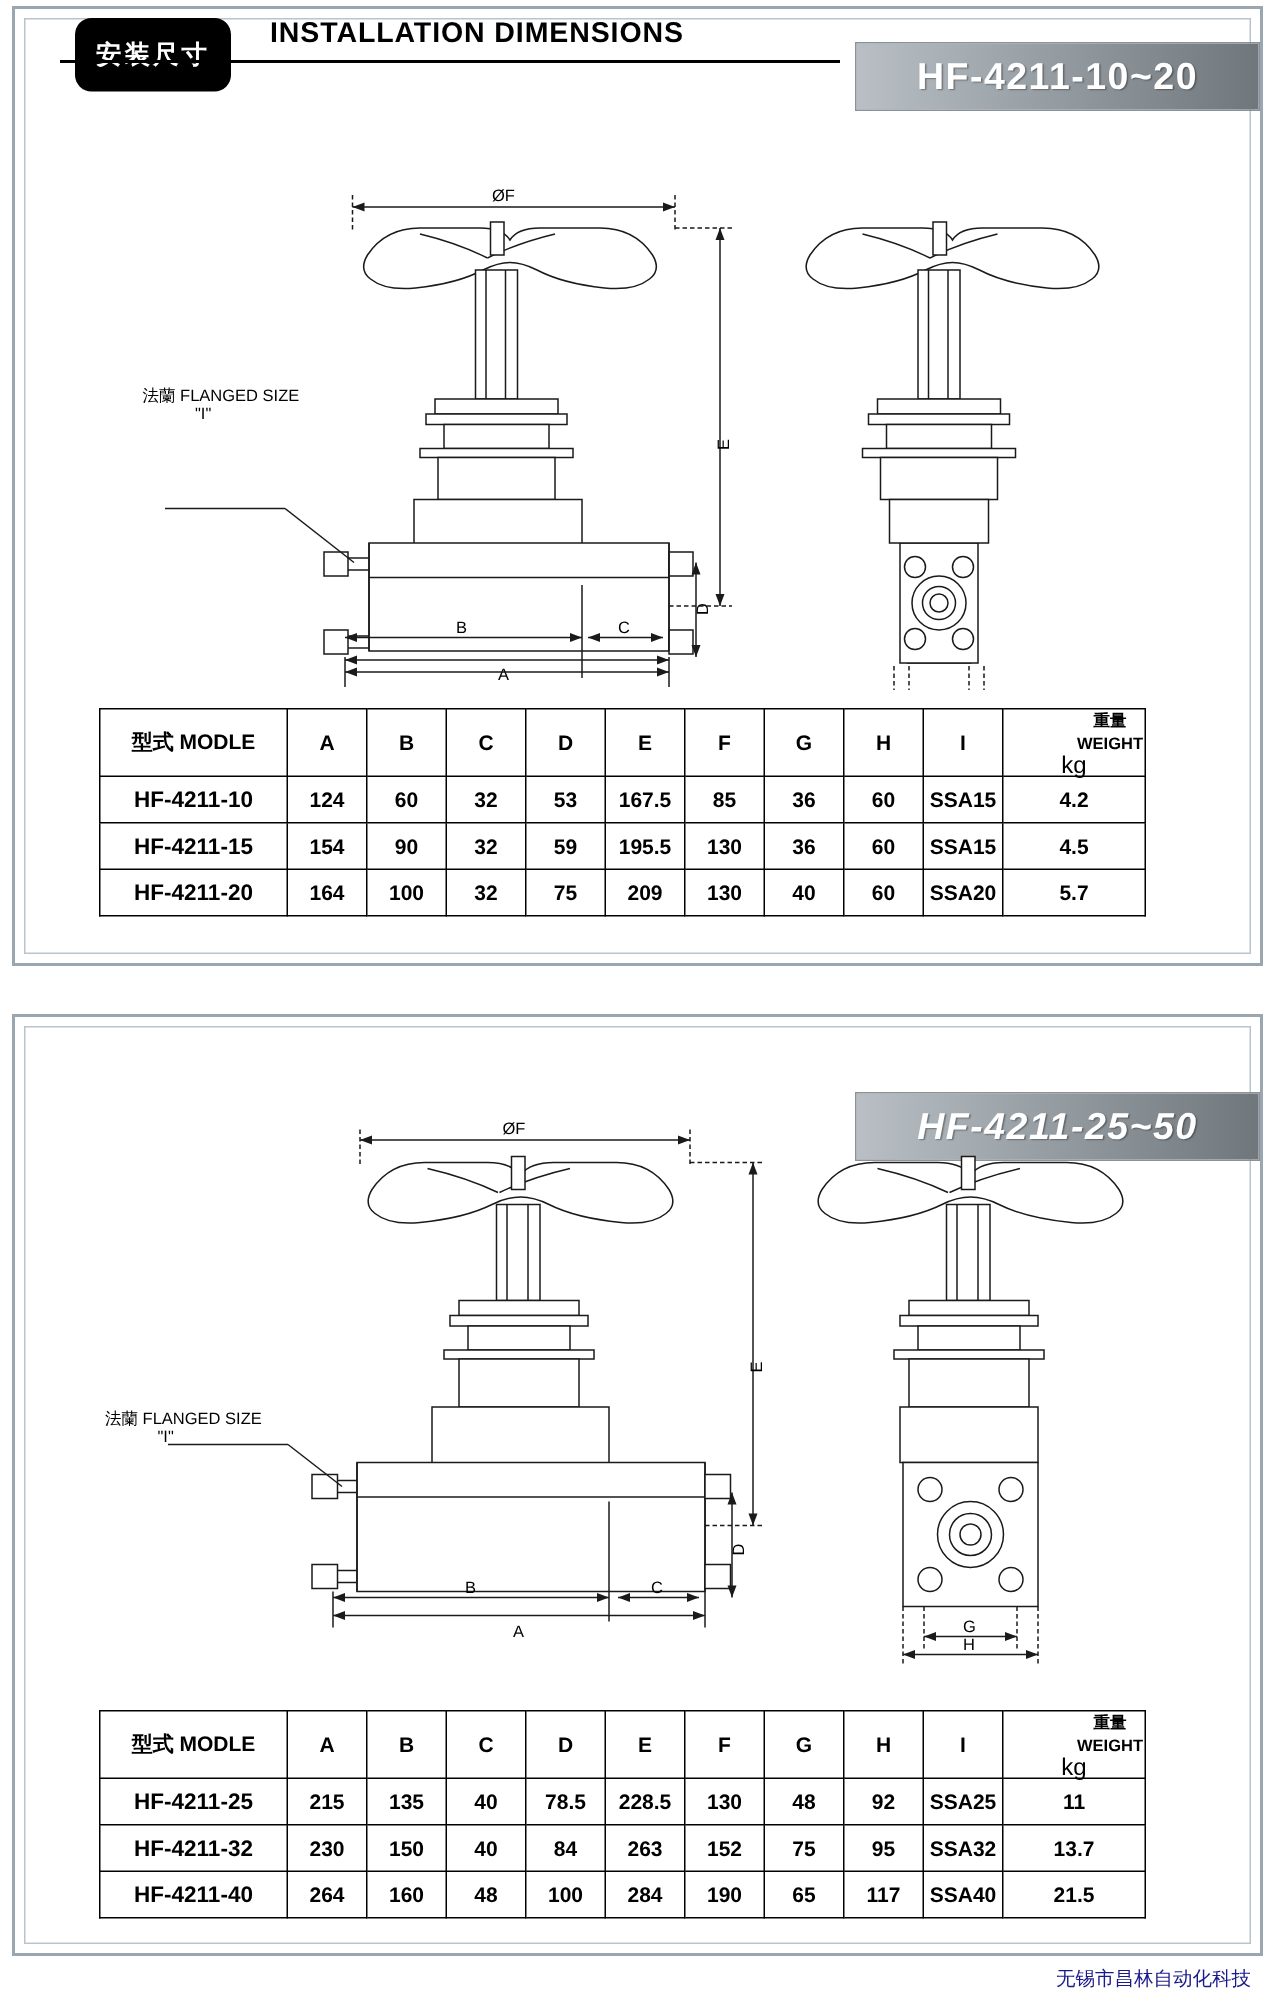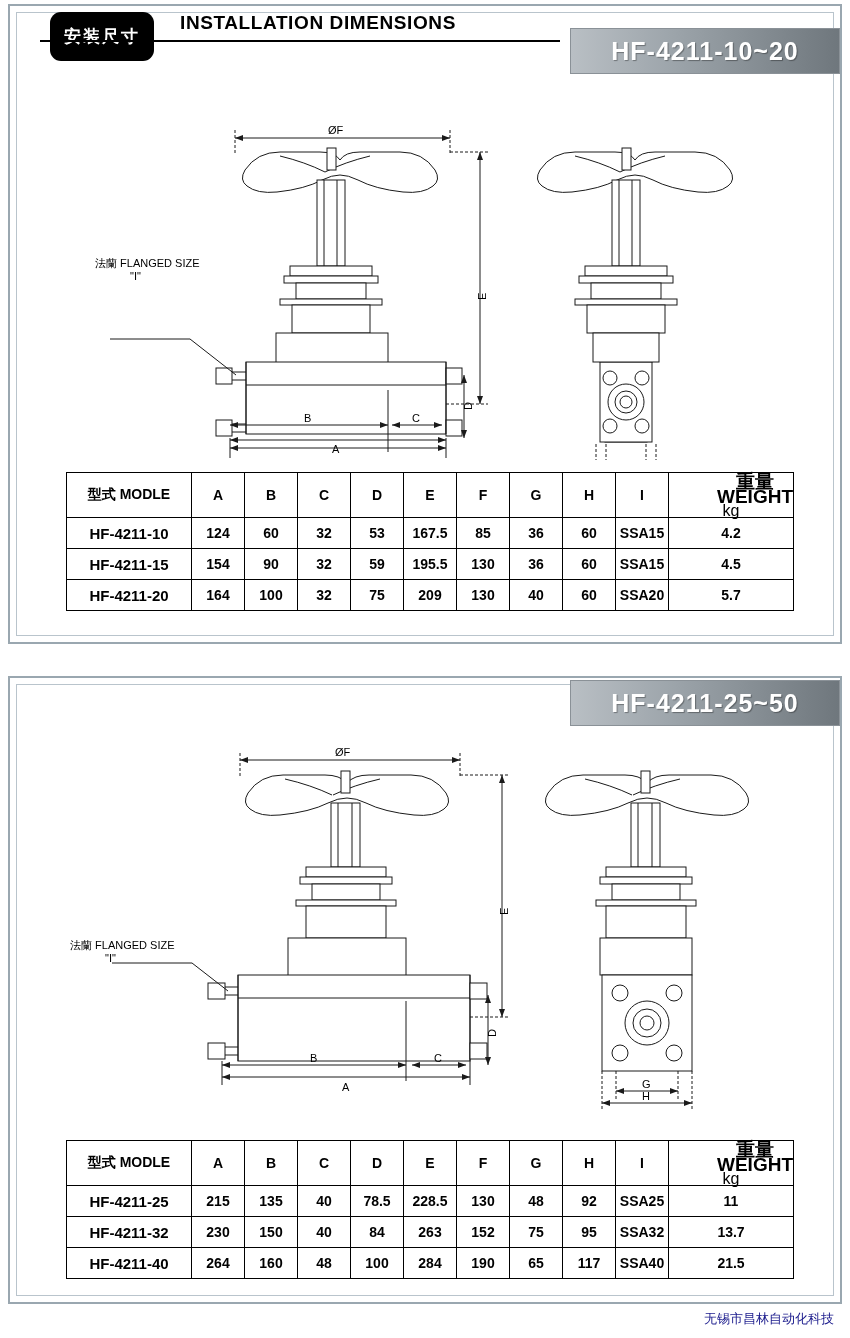--- a/index.html
+++ b/index.html
@@ -159,21 +159,21 @@
     padding: 0;
     height: 30px;
     font-weight: bold;
     color: #000;
   }
   .spec-table thead th { height: 44px; background:#fff; }
   .col-model { width: 124px; text-align: left; padding-left: 8px; font-size: 15px; }
   .col-model-h { width: 124px; font-size: 14px; }
   .col-v { width: 52px; font-size: 14px; }
   .col-w { width: 94px; }
-  .hdr-w-line1 { font-size: 19px; display:block; line-height: 15px; margin-left: 48px; }
+  .hdr-w-line1 { font-size: 11px; display:block; line-height: 15px; margin-left: 48px; }
   .hdr-w-line2 { font-size: 16px; display:block; line-height: 13px; font-weight: normal;}
 
   #table-top { left: 66px; top: 472px; }
   #table-bottom { left: 66px; top: 1140px; }
 
   
   .footer {
     position: absolute;
     right: 16px;
     top: 1310px;
@@ -394,21 +394,21 @@
         <td>60</td>
         <td>SSA20</td>
         <td>5.7</td>
       </tr>
     </tbody>
   </table>
 
   <div class="panel" id="panel-bottom">
     <div class="panel-inner"></div>
   </div>
-  <div class="model-banner" id="banner-bottom" style="top:680px;">HF-4211-25~50</div>
+  <div class="model-banner" id="banner-bottom" style="top:728px;font-style:italic;">HF-4211-25~50</div>
 
   <svg class="drawing" style="left:40px; top:725px;" width="790" height="410" viewBox="0 0 790 410">
     <g fill="none" stroke="#1a1a1a" stroke-width="1">
 
       <line x1="200" y1="35" x2="420" y2="35"></line>
       <path d="M200 35 l8 -3 v6 z" fill="#1a1a1a" stroke="none"></path>
       <path d="M420 35 l-8 -3 v6 z" fill="#1a1a1a" stroke="none"></path>
       <line x1="200" y1="28" x2="200" y2="52" stroke-dasharray="3,2"></line>
       <line x1="420" y1="28" x2="420" y2="52" stroke-dasharray="3,2"></line>
       <text x="295" y="31" font-size="11" fill="#000" stroke="none" font-family="Liberation Sans, sans-serif">ØF</text>

